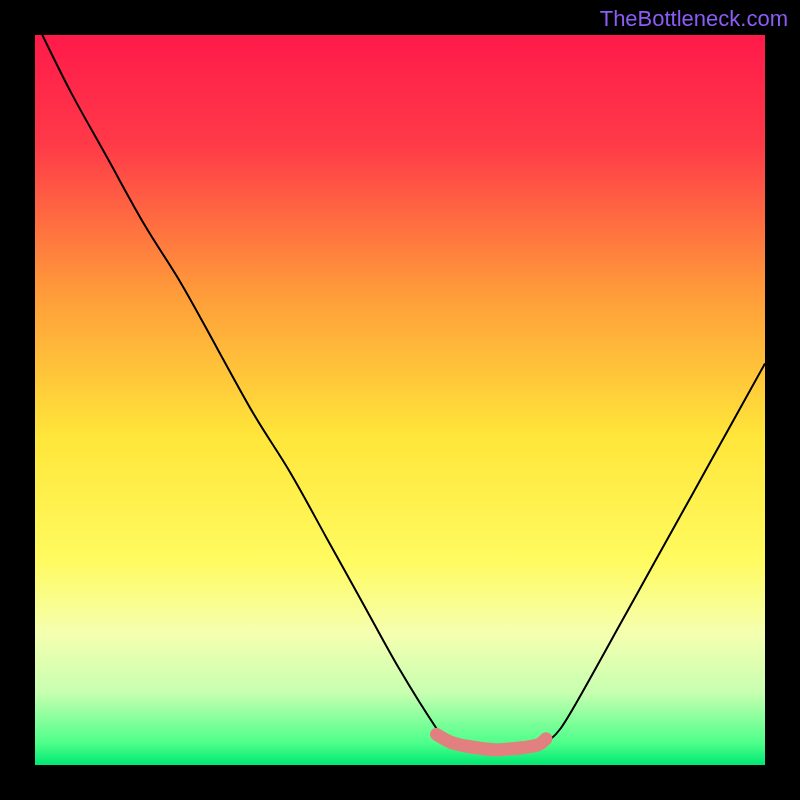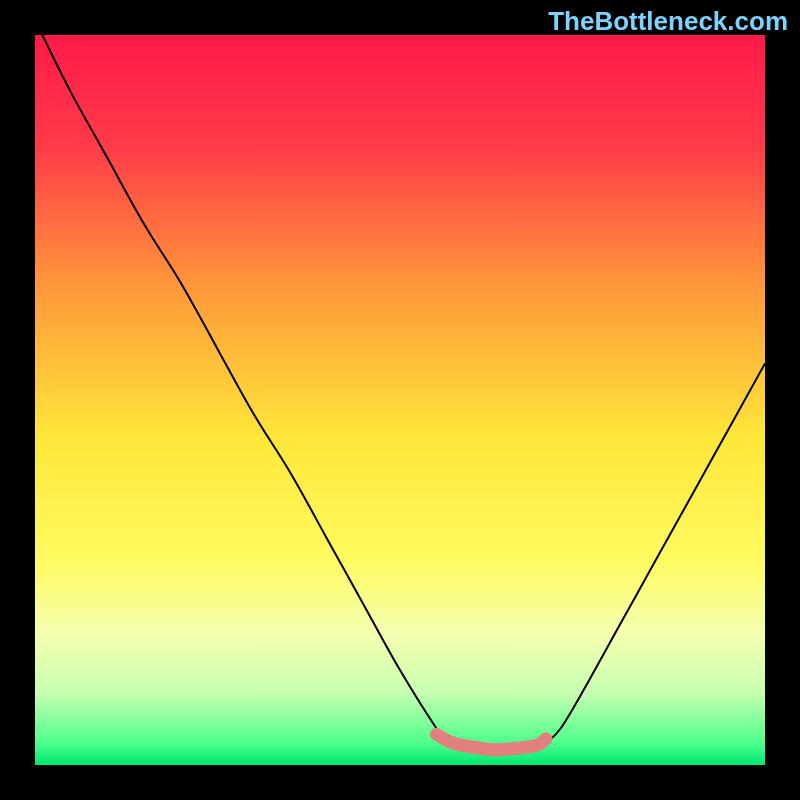--- a/index.html
+++ b/index.html
@@ -8,23 +8,23 @@
   width: 800px;
   height: 800px;
   background: #000;
   position: relative;
   font-family: Arial, sans-serif;
 }
 .watermark {
   position: absolute;
   top: 6px;
   right: 12px;
-  color: #7dd3fc;
-  font-size: 26px;
-  font-weight: 700;
+  color: #8b5cf6;
+  font-size: 22px;
+  font-weight: 400;
   z-index: 10;
 }
 .chart-wrap {
   position: absolute;
   left: 35px;
   top: 35px;
   width: 730px;
   height: 730px;
 }
 .gradient {

